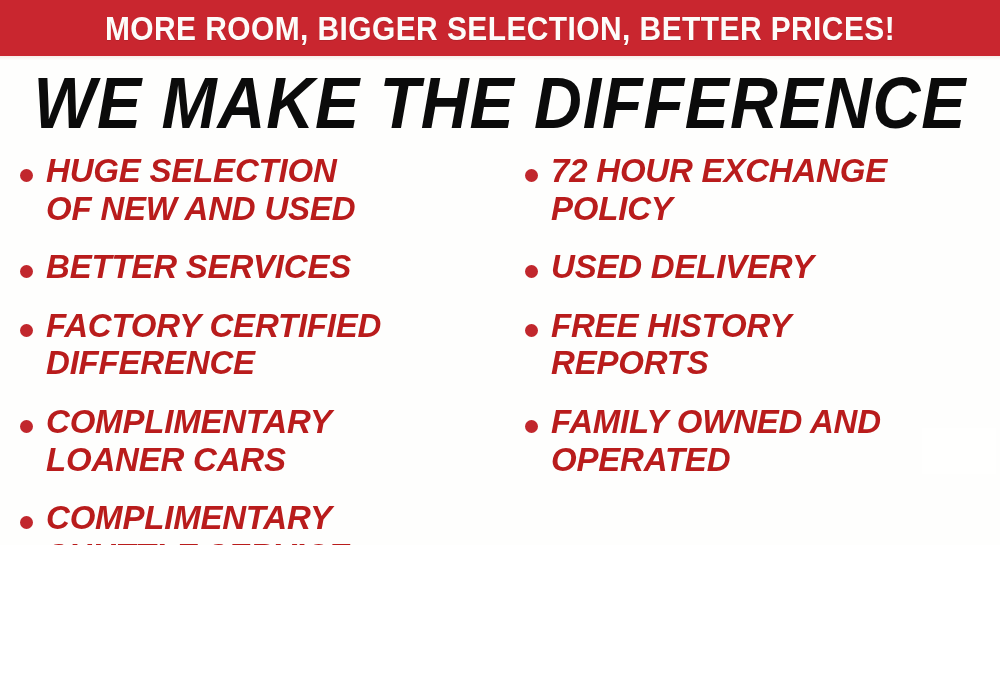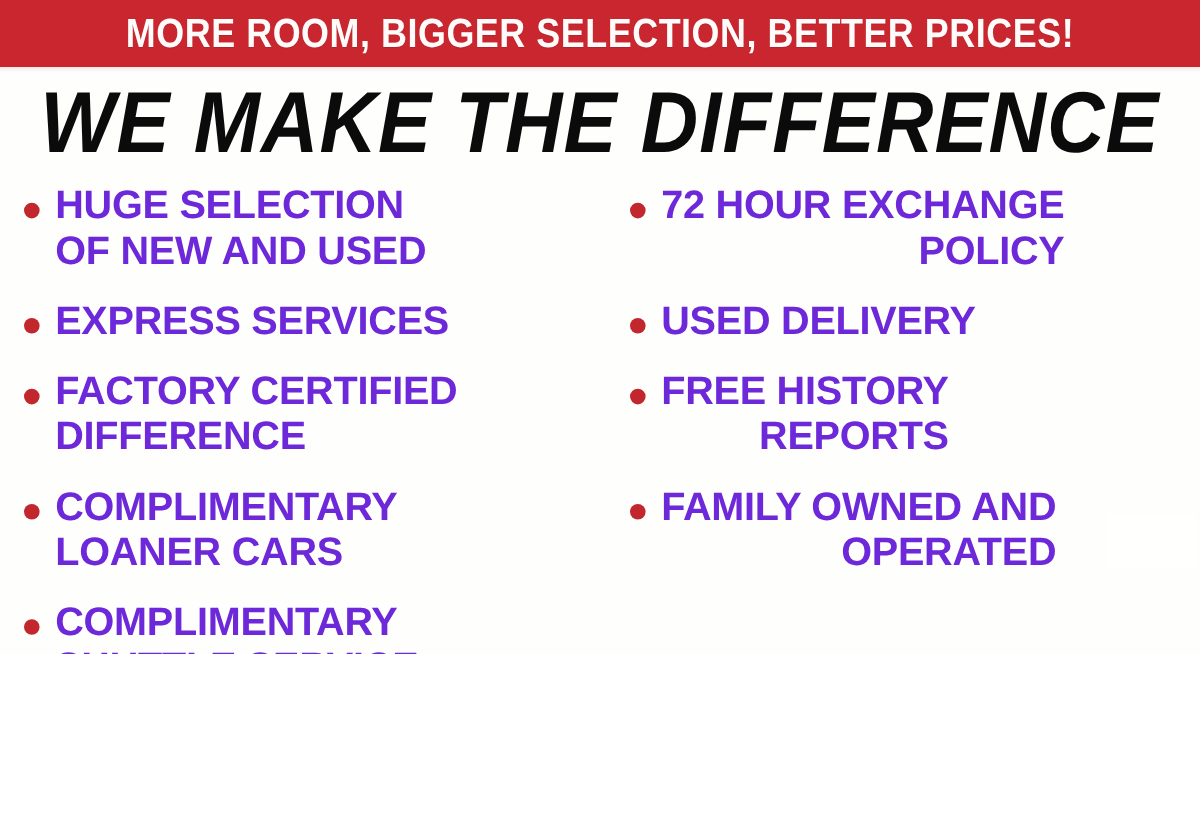--- a/index.html
+++ b/index.html
@@ -85,44 +85,45 @@
     top: 152px;
     width: 1000px;
     height: 542px;
     display: flex;
   }
   .col {
     position: relative;
     box-sizing: border-box;
   }
   .col-left  { width: 500px; padding-left: 20px; }
-  .col-right { width: 500px; padding-left: 25px; text-align: right; }
+  .col-right { width: 500px; padding-left: 25px; }
 
   .bullet-row {
     display: flex;
     align-items: flex-start;
     margin-bottom: 21px;
   }
   .dot {
     flex: 0 0 auto;
     width: 13px;
     height: 13px;
     border-radius: 50%;
     background: #c1272d;
     margin-top: 17px;
     margin-right: 13px;
   }
   .bullet-text {
-    color: #6d28d9;
+    color: #b91c1c;
     font-family: "Liberation Sans", sans-serif;
     font-weight: 700;
     font-size: 33px;
     line-height: 1.14;
     letter-spacing: -0.2px;
     white-space: pre-line;
+    font-style: italic;
   }
   .col-left  .bullet-text { font-size: 33px; }
   .col-right .bullet-text { font-size: 33px; }
 
   
   .artifact {
     position: absolute;
     left: 922px;
     top: 428px;
     width: 74px;
@@ -148,21 +149,21 @@
     <div class="col col-left">
 
       <div class="bullet-row">
         <span class="dot"></span>
         <span class="bullet-text">HUGE SELECTION
 OF NEW AND USED</span>
       </div>
 
       <div class="bullet-row">
         <span class="dot"></span>
-        <span class="bullet-text">EXPRESS SERVICES</span>
+        <span class="bullet-text">BETTER SERVICES</span>
       </div>
 
       <div class="bullet-row">
         <span class="dot"></span>
         <span class="bullet-text">FACTORY CERTIFIED
 DIFFERENCE</span>
       </div>
 
       <div class="bullet-row">
         <span class="dot"></span>

